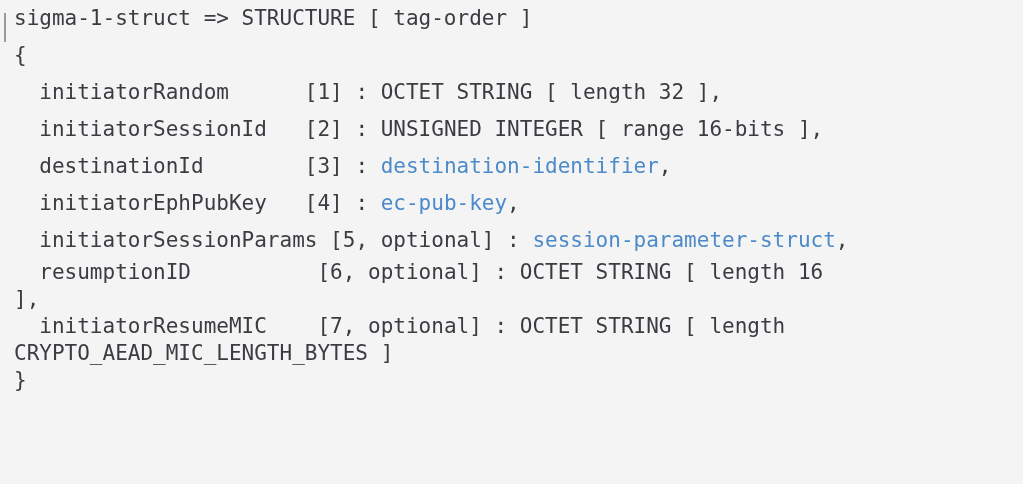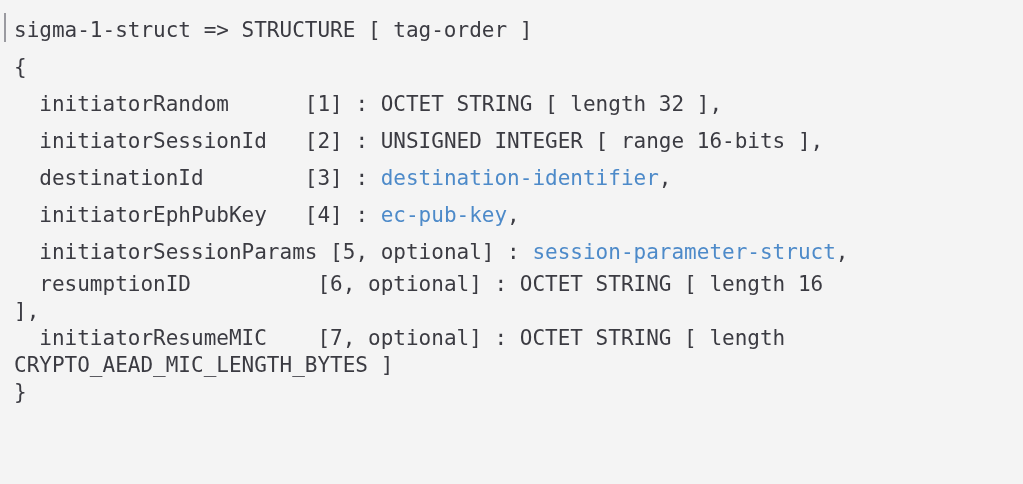--- a/index.html
+++ b/index.html
@@ -16,21 +16,21 @@
     overflow: hidden;
   }
 
   
   .listing-block {
     position: relative;
     width: 866px;
     height: 484px;
     box-sizing: border-box;
     background: #f4f4f4;
-    padding: 12px 10px 10px 14px;
+    padding: 0 10px 10px 14px;
   }
 
   .code {
     margin: 0;
     padding: 0;
     font-family: "DejaVu Sans Mono", "Liberation Mono", monospace;
     font-size: 21px;
     line-height: 1.0;
     color: #3b3b42;
     white-space: pre-wrap;

